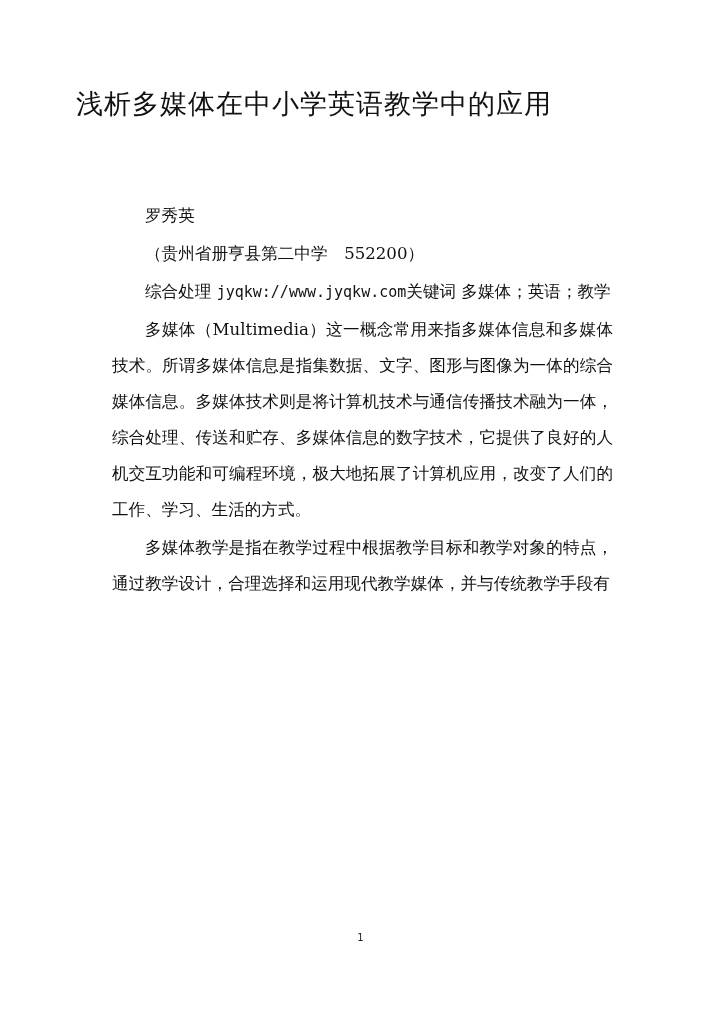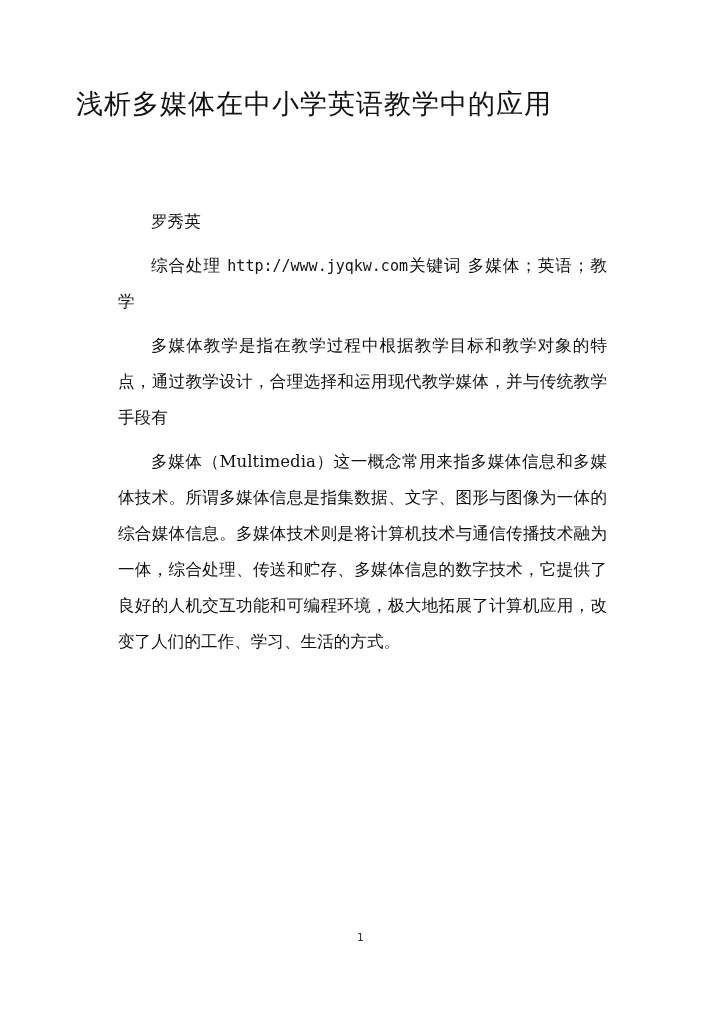--- a/index.html
+++ b/index.html
@@ -36,21 +36,21 @@
     }
     .body-text {
       position: absolute;
       left: 110px;
       width: 505px;
       top: 196px;
       font-size: 16.6px;
       line-height: 36px;
     }
     .body-text p {
-      margin: 8px;
+      margin: 2px;
       text-align: justify;
       text-align-last: left;
     }
     .indent {
       text-indent: 33px;
     }
     .author {
       margin-bottom: 0 !important;
     }
     .affil {
@@ -73,19 +73,20 @@
   </style>
 </head>
 <body>
 
 <div class="page">
 
   <h1 class="title">浅析多媒体在中小学英语教学中的应用</h1>
 
   <div class="body-text">
     <p class="indent author">罗秀英</p>
-    <p class="indent"><span>综合处理 </span><span class="mono">http://www.jyqkw.com</span><span>关键词</span><span> 多媒体；英语；教学</span></p>
+    <p class="indent affil">（贵州省册亨县第二中学　552200）</p>
+    <p class="indent"><span>综合处理 </span><span class="mono">jyqkw://www.jyqkw.com</span><span>关键词</span><span> 多媒体；英语；教学</span></p>
+    <p class="indent">多媒体（Multimedia）这一概念常用来指多媒体信息和多媒体技术。所谓多媒体信息是指集数据、文字、图形与图像为一体的综合媒体信息。多媒体技术则是将计算机技术与通信传播技术融为一体，综合处理、传送和贮存、多媒体信息的数字技术，它提供了良好的人机交互功能和可编程环境，极大地拓展了计算机应用，改变了人们的工作、学习、生活的方式。</p>
     <p class="indent">多媒体教学是指在教学过程中根据教学目标和教学对象的特点，通过教学设计，合理选择和运用现代教学媒体，并与传统教学手段有</p>
-    <p class="indent">多媒体（Multimedia）这一概念常用来指多媒体信息和多媒体技术。所谓多媒体信息是指集数据、文字、图形与图像为一体的综合媒体信息。多媒体技术则是将计算机技术与通信传播技术融为一体，综合处理、传送和贮存、多媒体信息的数字技术，它提供了良好的人机交互功能和可编程环境，极大地拓展了计算机应用，改变了人们的工作、学习、生活的方式。</p>
   </div>
 
   <div class="page-number">1</div>
 </div>
 
 </body></html>

